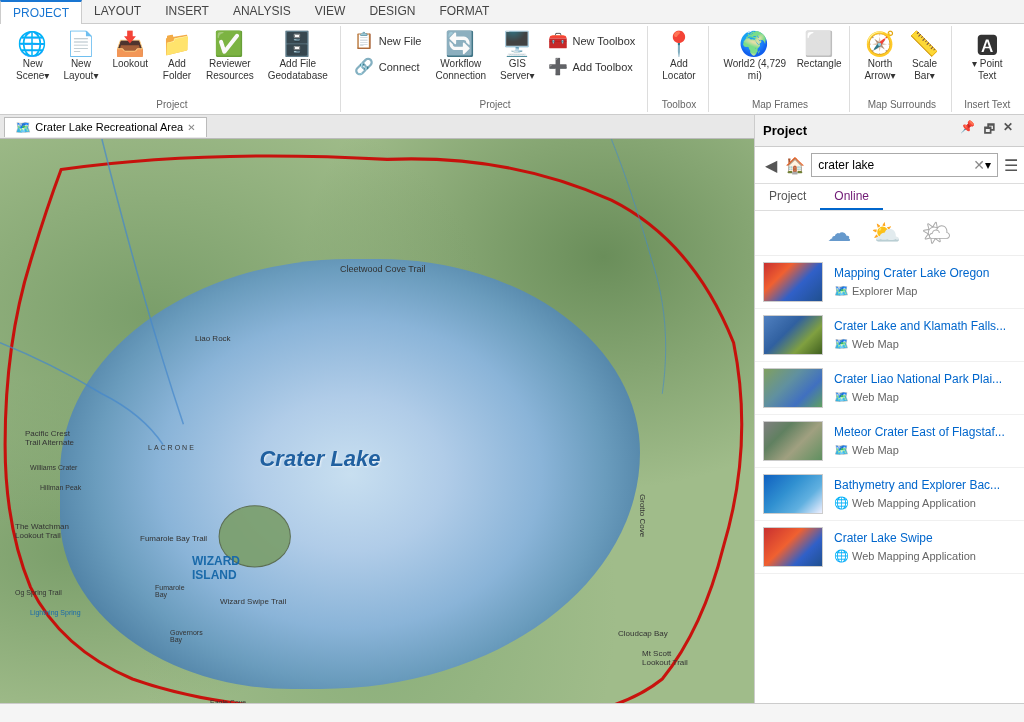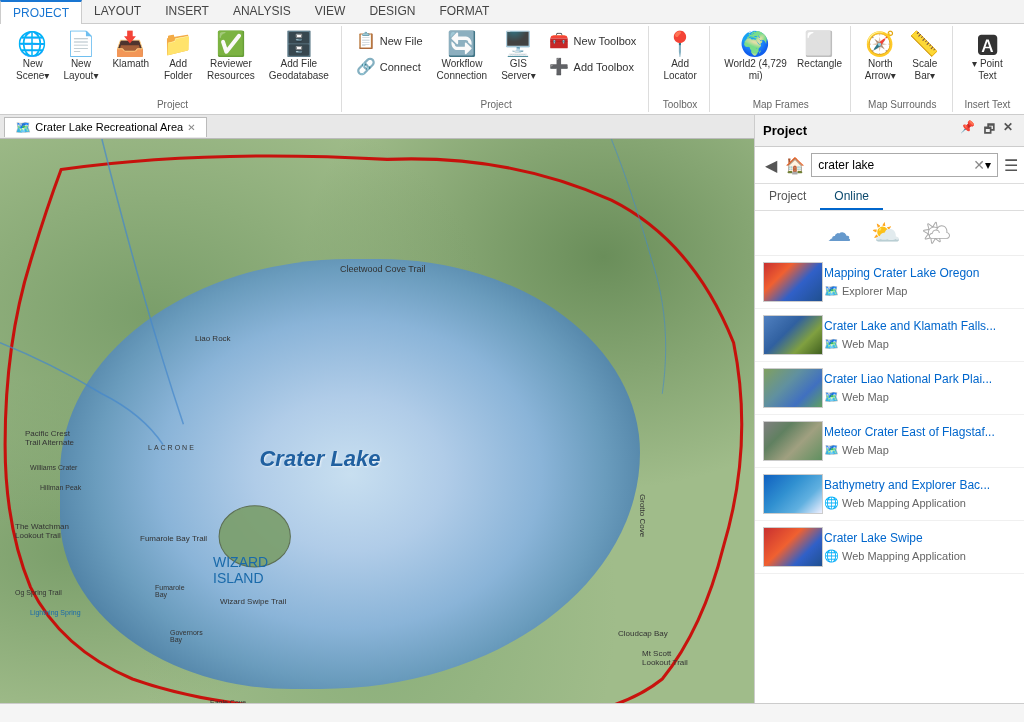--- a/index.html
+++ b/index.html
@@ -52,28 +52,28 @@
 
     .panel-search { display: flex; align-items: center; padding: 6px 8px; gap: 4px; border-bottom: 1px solid #ddd; }
     .nav-btn { font-size: 16px; color: #555; cursor: pointer; padding: 2px; }
     .search-box { flex: 1; display: flex; align-items: center; border: 1px solid #aaa; background: #fff; padding: 3px 6px; }
     .search-input { border: none; outline: none; flex: 1; font-size: 12px; }
     .search-clear { color: #888; cursor: pointer; font-size: 14px; }
     .menu-btn { font-size: 16px; color: #555; cursor: pointer; padding: 2px; }
 
     .panel-tabs { display: flex; border-bottom: 1px solid #ddd; }
     .panel-tab { padding: 5px 14px; font-size: 12px; cursor: pointer; color: #555; border-bottom: 2px solid transparent; }
-    .panel-tab.active { color: #0c4a6e; border-bottom-color: #0066cc; }
+    .panel-tab.active { color: #701a75; border-bottom-color: #0066cc; }
 
     .panel-icons { display: flex; align-items: center; justify-content: center; gap: 20px; padding: 8px; border-bottom: 1px solid #eee; }
     .panel-icon-btn { display: flex; flex-direction: column; align-items: center; cursor: pointer; font-size: 24px; color: #6699cc; }
     .panel-icon-btn.disabled { color: #aaa; cursor: default; }
 
     .panel-list { flex: 1; overflow-y: auto; }
-    .panel-list-item { display: flex; align-items: center; gap: 1px; padding: 6px 8px; border-bottom: 1px solid #f0f0f0; cursor: pointer; }
+    .panel-list-item { display: flex; align-items: center; gap: 11px; padding: 6px 8px; border-bottom: 1px solid #f0f0f0; cursor: pointer; }
     .item-thumb { width: 60px; height: 40px; flex-shrink: 0; overflow: hidden; border: 1px solid #ccc; }
     .item-info { flex: 1; min-width: 0; }
     .item-title { font-size: 12px; color: #0066cc; font-weight: 500; line-height: 1.3; white-space: nowrap; overflow: hidden; text-overflow: ellipsis; }
     .item-type { display: flex; align-items: center; gap: 3px; font-size: 11px; color: #666; margin-top: 2px; }
     .item-type-icon { font-size: 12px; }
 
     
     .status-bar { background: #f5f5f5; border-top: 1px solid #ccc; height: 20px; display: flex; align-items: center; padding: 0 8px; font-size: 11px; color: #555; }
 
     
@@ -114,21 +114,21 @@
         <div class="ribbon-btn">
           <span class="icon">🌐</span>
           <span>New<br>Scene▾</span>
         </div>
         <div class="ribbon-btn">
           <span class="icon">📄</span>
           <span>New<br>Layout▾</span>
         </div>
         <div class="ribbon-btn">
           <span class="icon">📥</span>
-          <span>Klamath</span>
+          <span>Lookout</span>
         </div>
         <div class="ribbon-btn">
           <span class="icon">📁</span>
           <span>Add<br>Folder</span>
         </div>
         <div class="ribbon-btn">
           <span class="icon">✅</span>
           <span>Reviewer<br>Resources</span>
         </div>
         <div class="ribbon-btn">
@@ -252,21 +252,21 @@
       </svg>
 
       <div class="map-label" style="top:125px;left:340px;">Cleetwood Cove Trail</div>
       <div class="map-label" style="top:195px;left:195px;font-size:8px;">Liao Rock</div>
       <div class="map-label" style="top:290px;left:25px;font-size:8px;">Pacific Crest<br>Trail Alternate</div>
       <div class="map-label" style="top:325px;left:30px;font-size:7px;">Williams Crater</div>
       <div class="map-label" style="top:345px;left:40px;font-size:7px;">Hillman Peak</div>
       <div class="map-label" style="top:305px;left:148px;font-size:7px;letter-spacing:2px;">LACRONE</div>
       <div class="map-label" style="top:383px;left:15px;font-size:8px;">The Watchman<br>Lookout Trail</div>
       <div class="map-label" style="top:395px;left:140px;font-size:8px;">Fumarole Bay Trail</div>
-      <div class="map-label-blue" style="top:415px;left:213px;font-size:14px;font-weight:normal;">WIZARD<br>ISLAND</div>
+      <div class="map-label-blue" style="top:415px;left:192px;font-size:12px;font-weight:bold;">WIZARD<br>ISLAND</div>
       <div class="map-label" style="top:445px;left:155px;font-size:7px;">Fumarole<br>Bay</div>
       <div class="map-label" style="top:458px;left:220px;font-size:8px;">Wizard Swipe Trail</div>
       <div class="map-label" style="top:490px;left:170px;font-size:7px;">Governors<br>Bay</div>
       <div class="map-label-main" style="top:calc(120px + 200px);left:calc(60px + 260px);">Crater Lake</div>
       <div class="map-label" style="top:355px;left:638px;font-size:8px;writing-mode:vertical-lr;">Grotto Cove</div>
       <div class="map-label" style="top:490px;left:618px;font-size:8px;">Cloudcap Bay</div>
       <div class="map-label" style="top:510px;left:642px;font-size:8px;">Mt Scott<br>Lookout Trail</div>
       <div class="map-label" style="top:450px;left:15px;font-size:7px;">Og Spring Trail</div>
       <div class="map-label-blue" style="top:470px;left:30px;font-size:7px;">Lightning Spring</div>
       <div class="map-label" style="top:560px;left:210px;font-size:7px;">Eagle Cove</div>

